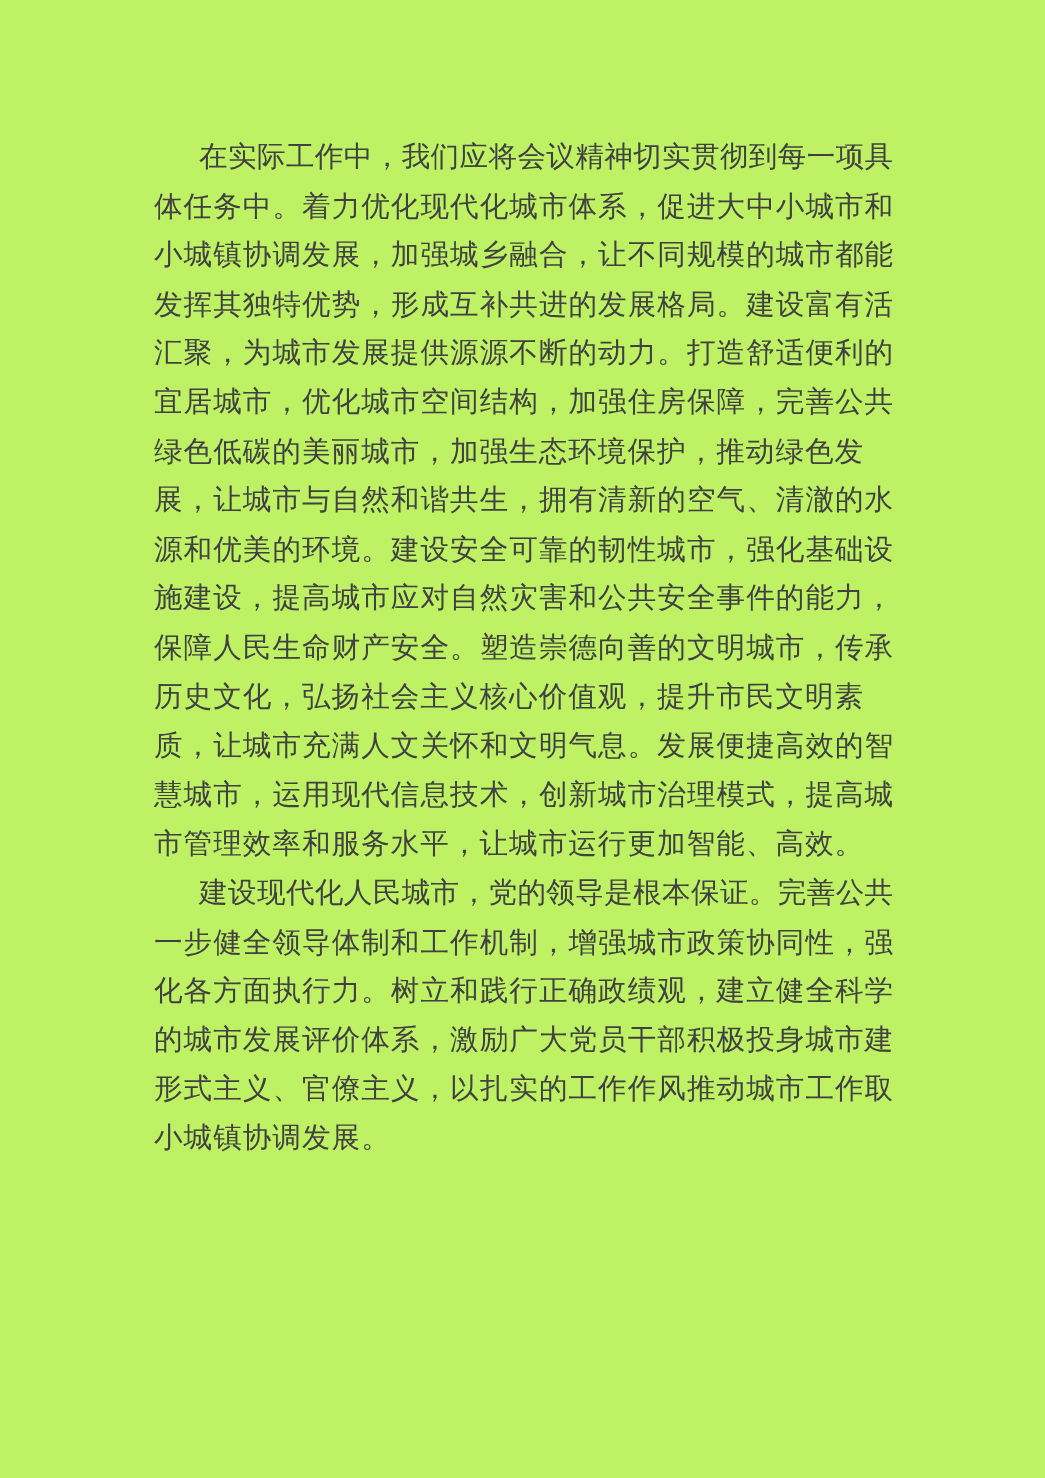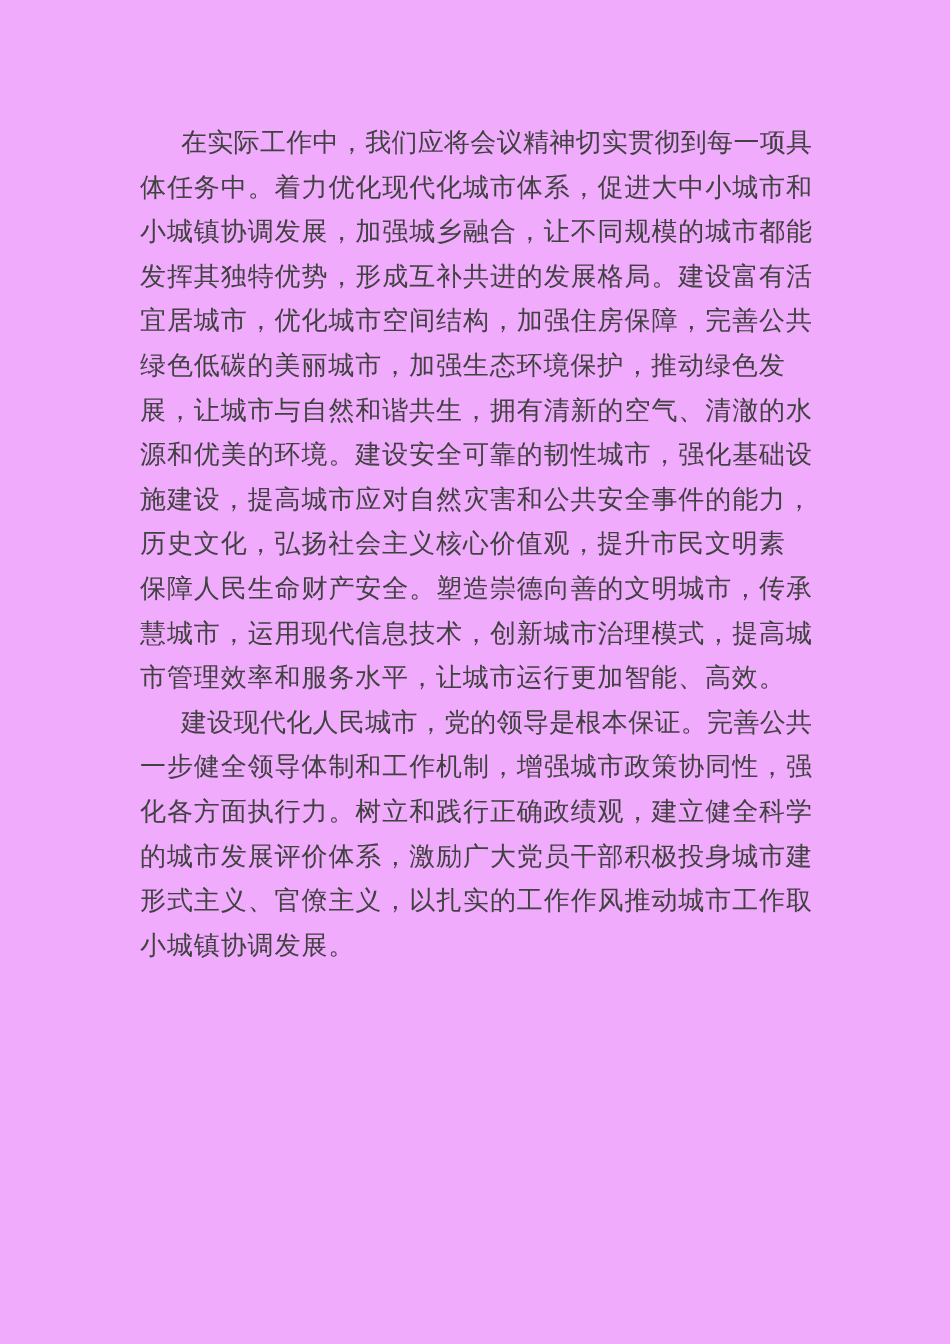--- a/index.html
+++ b/index.html
@@ -6,21 +6,21 @@
   html, body {
     width: 950px;
     height: 1344px;
     background: #ffffff;
     font-family: "Liberation Serif", "DejaVu Serif", serif;
   }
   .page {
     position: relative;
     width: 950px;
     height: 1344px;
-    background: #f0abfc;
+    background: #bef264;
     overflow: hidden;
   }
   .text-block {
     position: absolute;
     left: 140px;
     top: 121px;
     width: 672px;
     color: #414141;
     font-size: 26px;
     font-weight: normal;
@@ -44,27 +44,29 @@
 </style>
 </head>
 <body>
 
 <div class="page">
   <div class="text-block">
       <div class="line indent">在实际工作中，我们应将会议精神切实贯彻到每一项具</div>
       <div class="line">体任务中。着力优化现代化城市体系，促进大中小城市和</div>
       <div class="line">小城镇协调发展，加强城乡融合，让不同规模的城市都能</div>
       <div class="line">发挥其独特优势，形成互补共进的发展格局。建设富有活</div>
+      <div class="line">汇聚，为城市发展提供源源不断的动力。打造舒适便利的</div>
       <div class="line">宜居城市，优化城市空间结构，加强住房保障，完善公共</div>
       <div class="line natural">绿色低碳的美丽城市，加强生态环境保护，推动绿色发</div>
       <div class="line">展，让城市与自然和谐共生，拥有清新的空气、清澈的水</div>
       <div class="line">源和优美的环境。建设安全可靠的韧性城市，强化基础设</div>
       <div class="line">施建设，提高城市应对自然灾害和公共安全事件的能力，</div>
+      <div class="line">保障人民生命财产安全。塑造崇德向善的文明城市，传承</div>
       <div class="line natural">历史文化，弘扬社会主义核心价值观，提升市民文明素</div>
-      <div class="line">保障人民生命财产安全。塑造崇德向善的文明城市，传承</div>
+      <div class="line">质，让城市充满人文关怀和文明气息。发展便捷高效的智</div>
       <div class="line">慧城市，运用现代信息技术，创新城市治理模式，提高城</div>
       <div class="line natural">市管理效率和服务水平，让城市运行更加智能、高效。</div>
       <div class="line indent">建设现代化人民城市，党的领导是根本保证。完善公共</div>
       <div class="line">一步健全领导体制和工作机制，增强城市政策协同性，强</div>
       <div class="line">化各方面执行力。树立和践行正确政绩观，建立健全科学</div>
       <div class="line">的城市发展评价体系，激励广大党员干部积极投身城市建</div>
       <div class="line">形式主义、官僚主义，以扎实的工作作风推动城市工作取</div>
       <div class="line natural">小城镇协调发展。</div>
     </div>
 </div>

